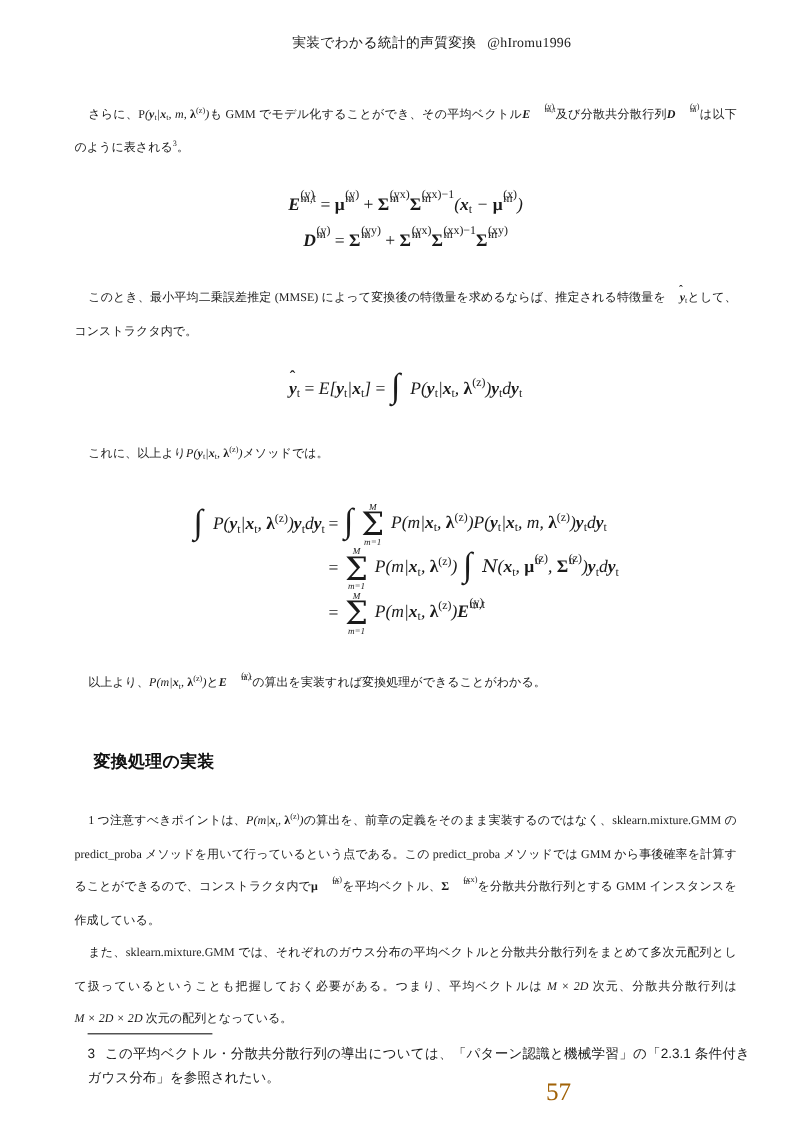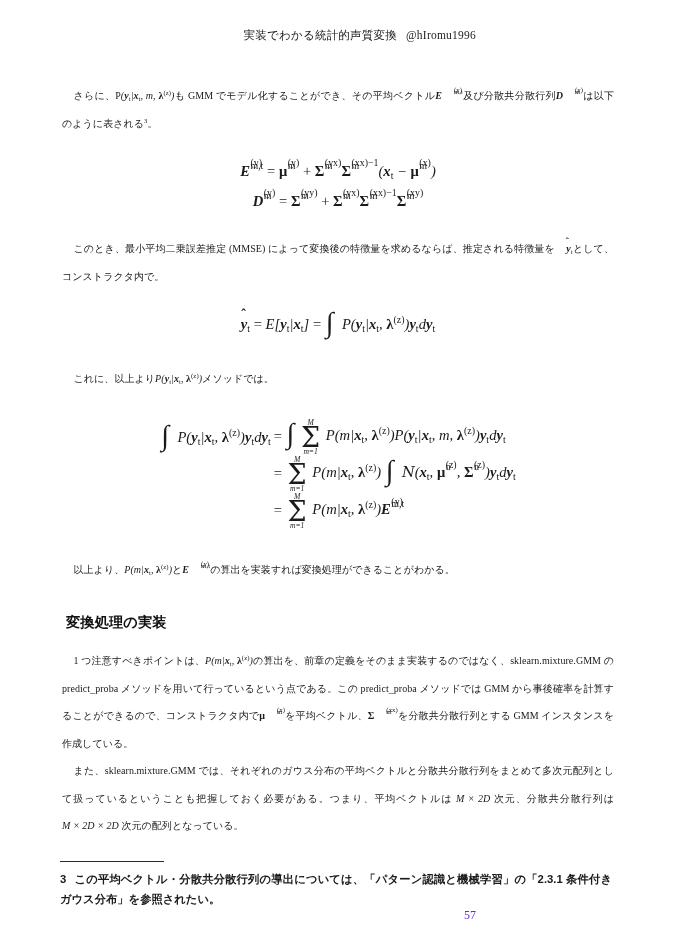--- a/index.html
+++ b/index.html
@@ -143,35 +143,34 @@
     font-family: "DejaVu Serif", "Liberation Serif", serif;
     font-weight: 500;
   }
   .alignrows { display: table; margin: 0 auto; }
   .arow { display: table-row; }
   .acell-l { display: table-cell; text-align: left; white-space: nowrap; padding-right: 3px; vertical-align: middle; }
   .acell-r { display: table-cell; text-align: left; white-space: nowrap; vertical-align: middle; }
 
   
   h2.sec {
-    margin: 4px;
+    margin: 16px;
     font-size: 14.2px;
     font-weight: bold;
     letter-spacing: 0.01em;
     font-family: "Liberation Sans", "DejaVu Sans", sans-serif;
     color: #111;
   }
 
   
   .footnote-wrap {
     position: absolute;
-    left: 60px;
+    left: 73px;
     top: 861px;
     width: 552px;
-    font-weight: bold;
   }
   .fn-rule {
     width: 104px;
     height: 1px;
     background: #2a2a2a;
     margin: 0 0 7px 0;
   }
   .fn-text {
     font-size: 11.3px;
     line-height: 20px;
@@ -179,22 +178,22 @@
     color: #1a1a1a;
     text-align: justify;
   }
   .fn-num { margin-right: 8px; }
 
   
   .pageno {
     position: absolute;
     right: 58px;
     bottom: 28px;
-    font-size: 12px;
-    color: #6d28d9;
+    font-size: 21px;
+    color: #a16207;
   }
 </style>
 </head>
 <body>
 
 <div class="page">
 
   <div class="runhead">
     <span>実装でわかる統計的声質変換</span><span class="handle">@hIromu1996</span>
   </div>

